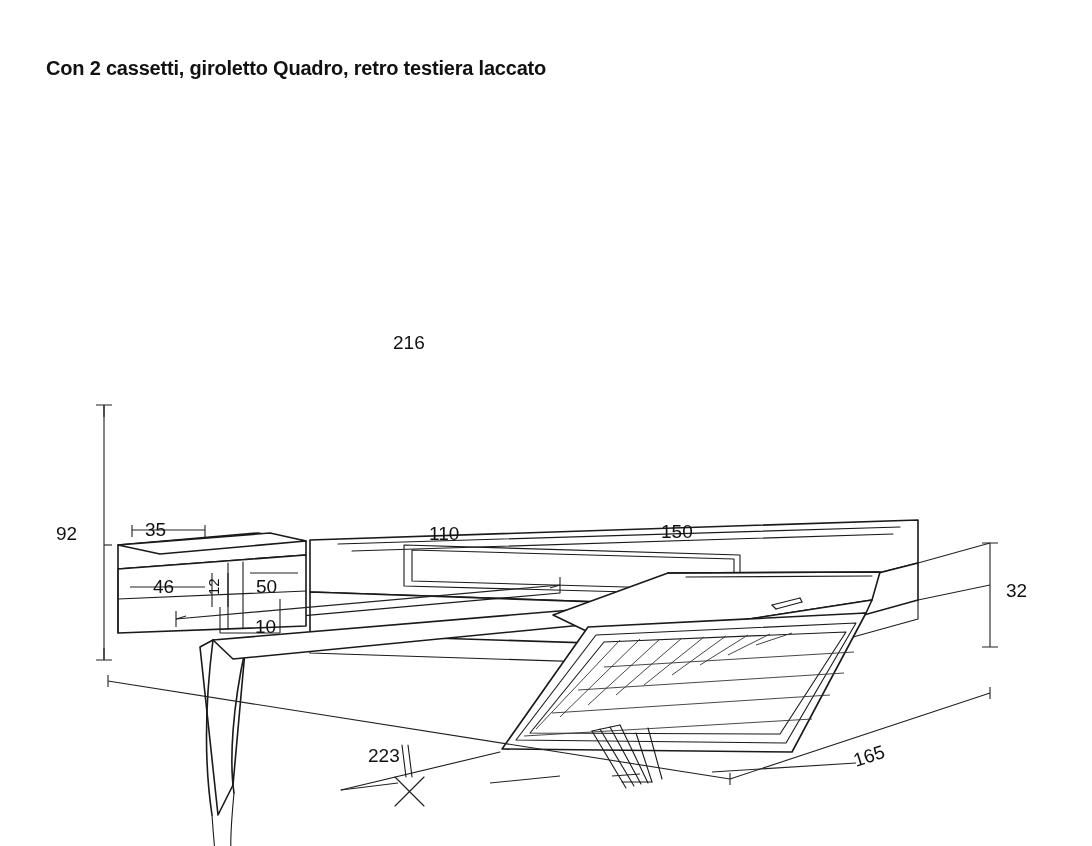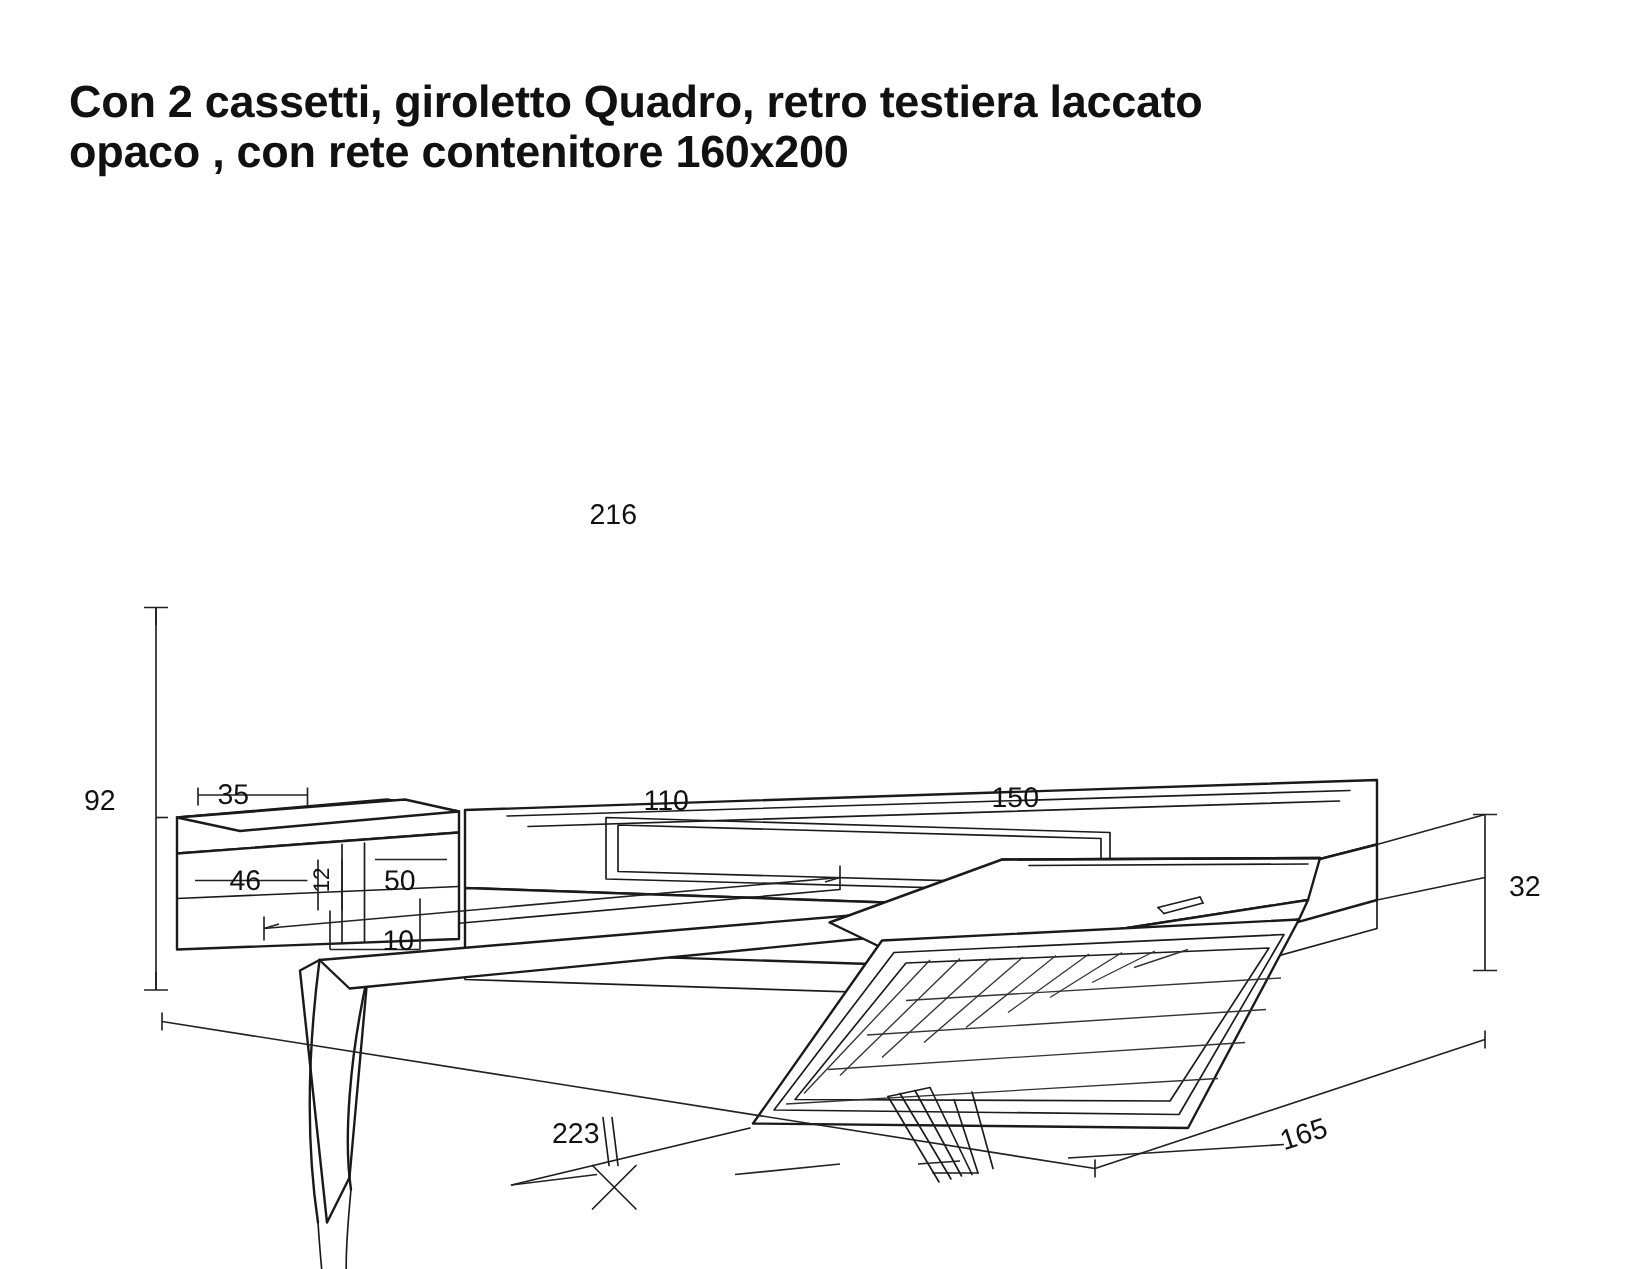--- a/index.html
+++ b/index.html
@@ -20,21 +20,21 @@
     width: 1092px;
     height: 846px;
   }
   .heading {
     position: absolute;
     left: 46px;
     top: 52px;
     width: 1020px;
   }
   .heading .line-bold {
-    font-size: 30px;
+    font-size: 20px;
     font-weight: bold;
     line-height: 33px;
     letter-spacing: -0.2px;
     color: #111111;
   }
   .heading .line-reg {
     font-size: 28px;
     font-weight: normal;
     line-height: 32px;
     letter-spacing: -0.2px;
@@ -66,21 +66,20 @@
     font-size: 15px;
   }
 </style>
 </head>
 <body>
 
 <div class="page">
 
   <div class="heading">
     <div class="line-bold">Con 2 cassetti, giroletto Quadro, retro testiera laccato</div>
-    <div class="line-bold">opaco , con rete contenitore 160x200</div>
   </div>
 
   <div class="drawing">
     <svg width="1092" height="591" viewBox="0 0 1092 591" xmlns="http://www.w3.org/2000/svg">
 
       <path class="fillw" d="M310,285 L918,265 L918,308 L745,352 L310,337 Z"></path>
 
       <path class="fillw" d="M310,337 L745,352 L745,393 L310,379 Z"></path>
 
       <path class="fillw" d="M745,352 L918,308 L918,345 L745,393 Z"></path>

